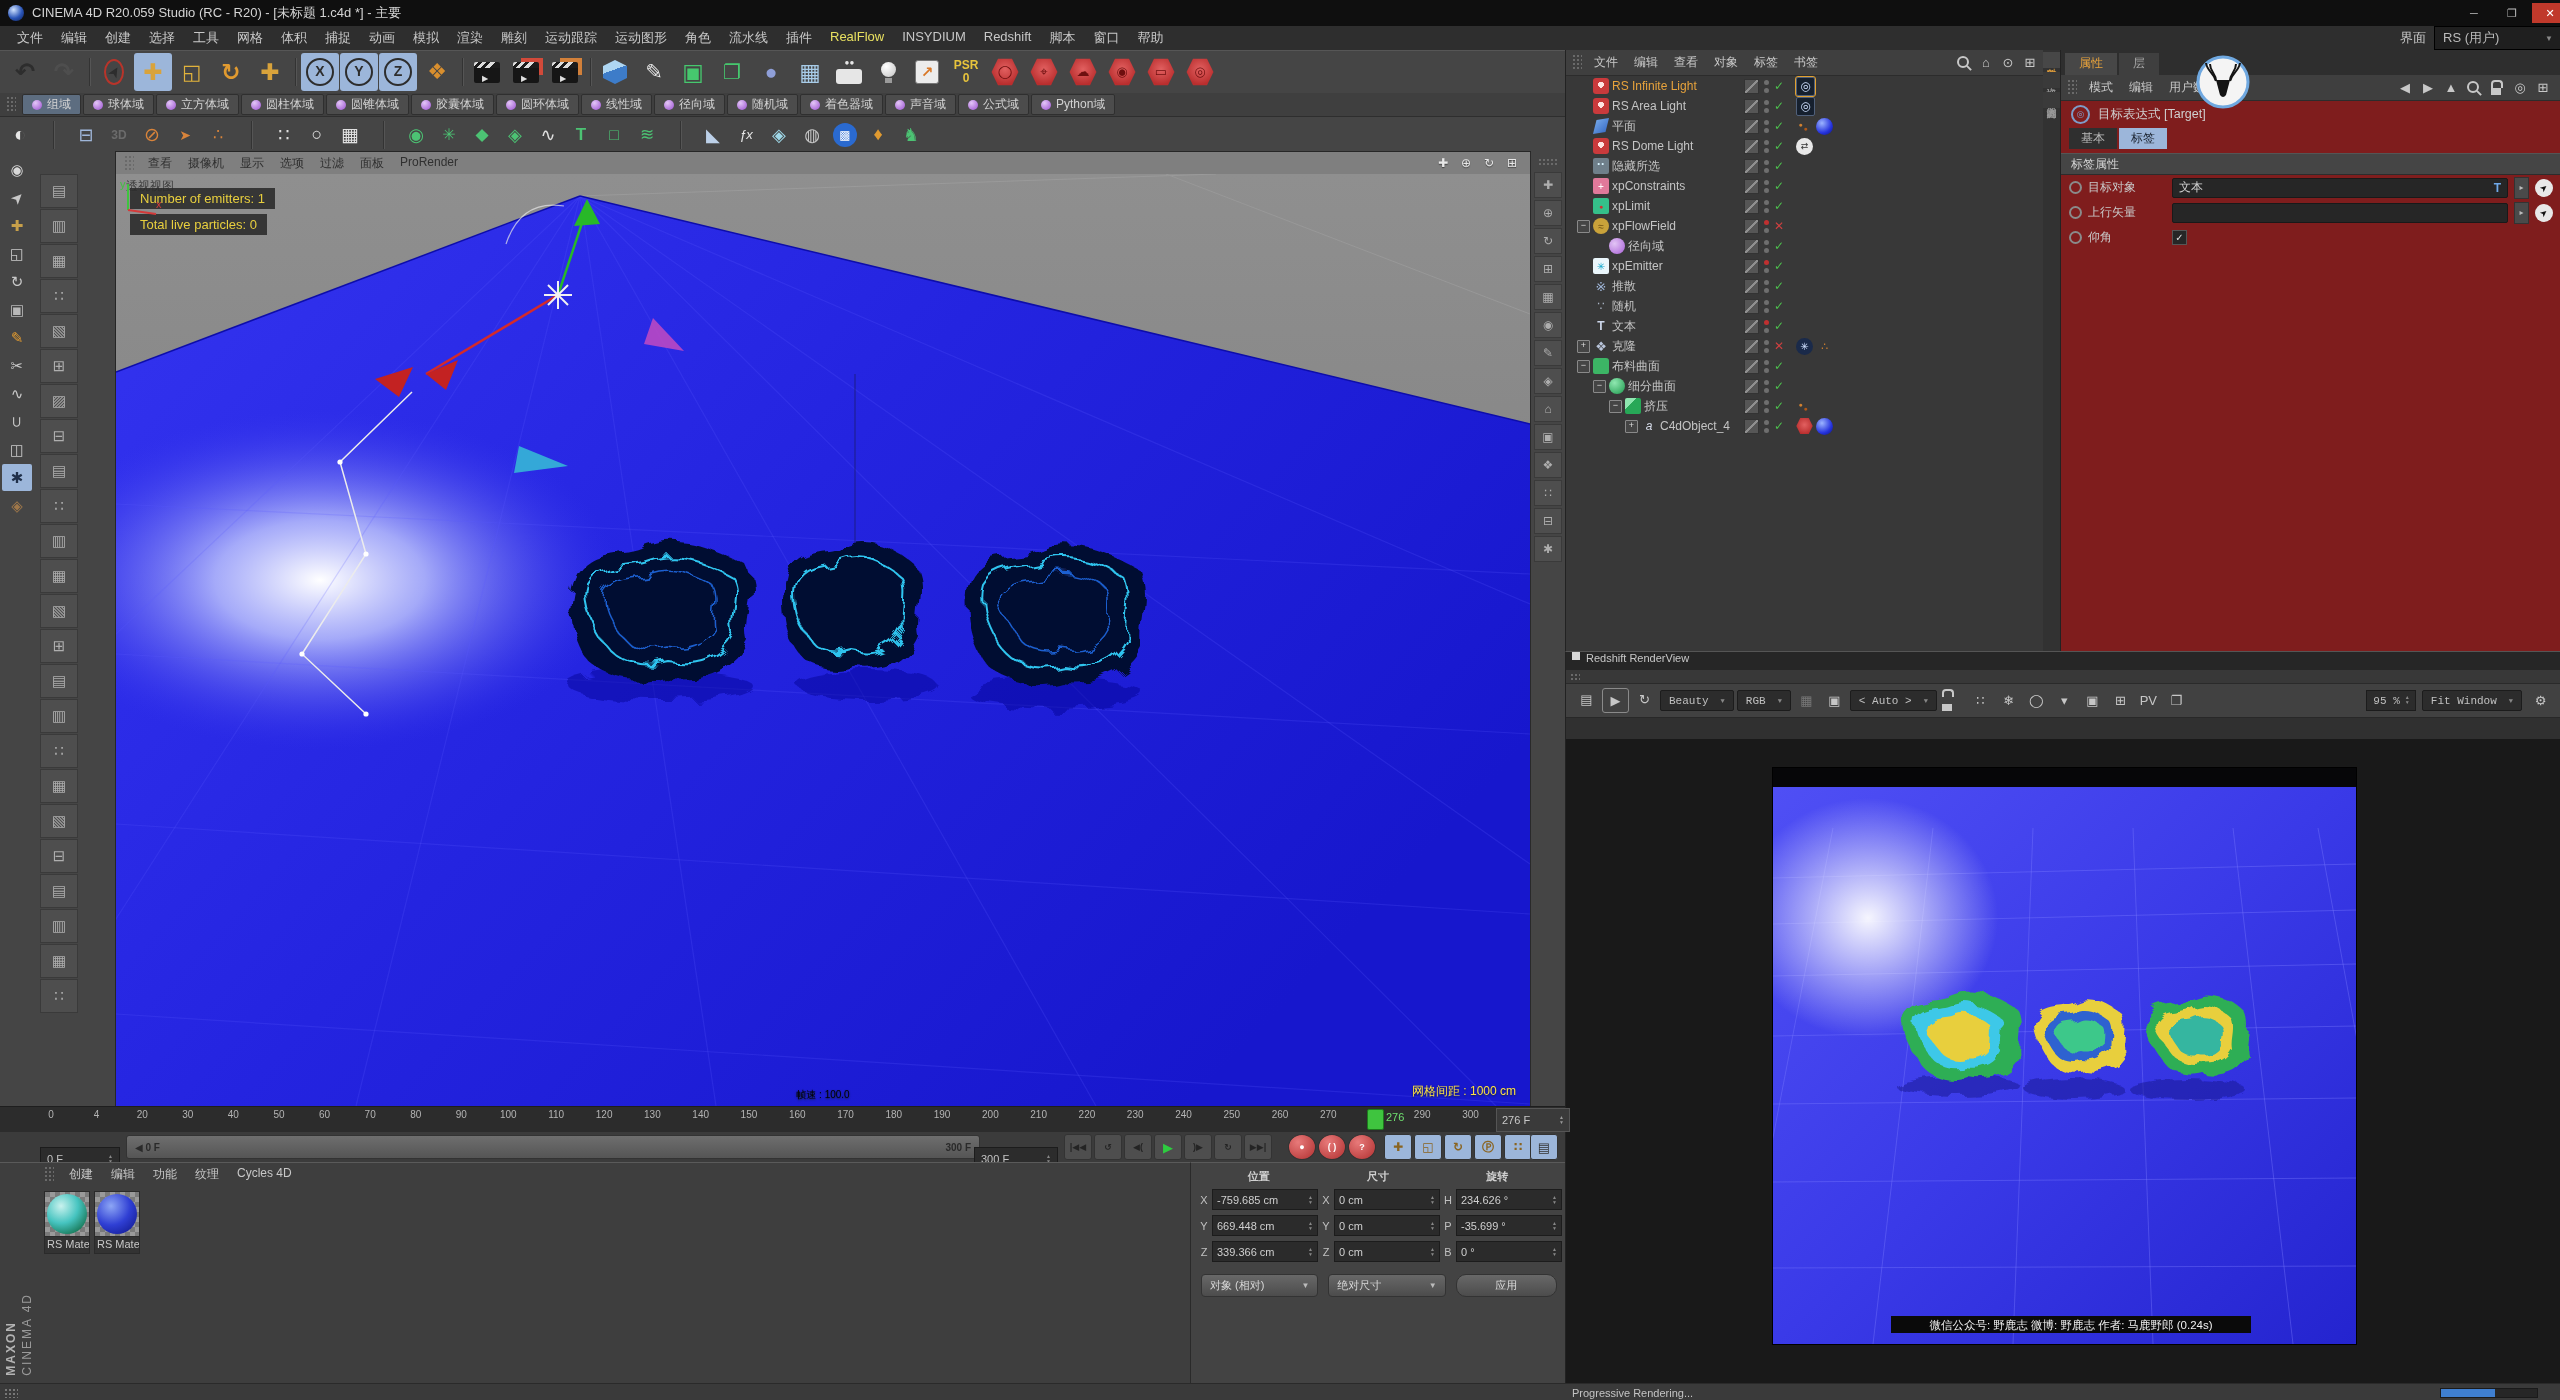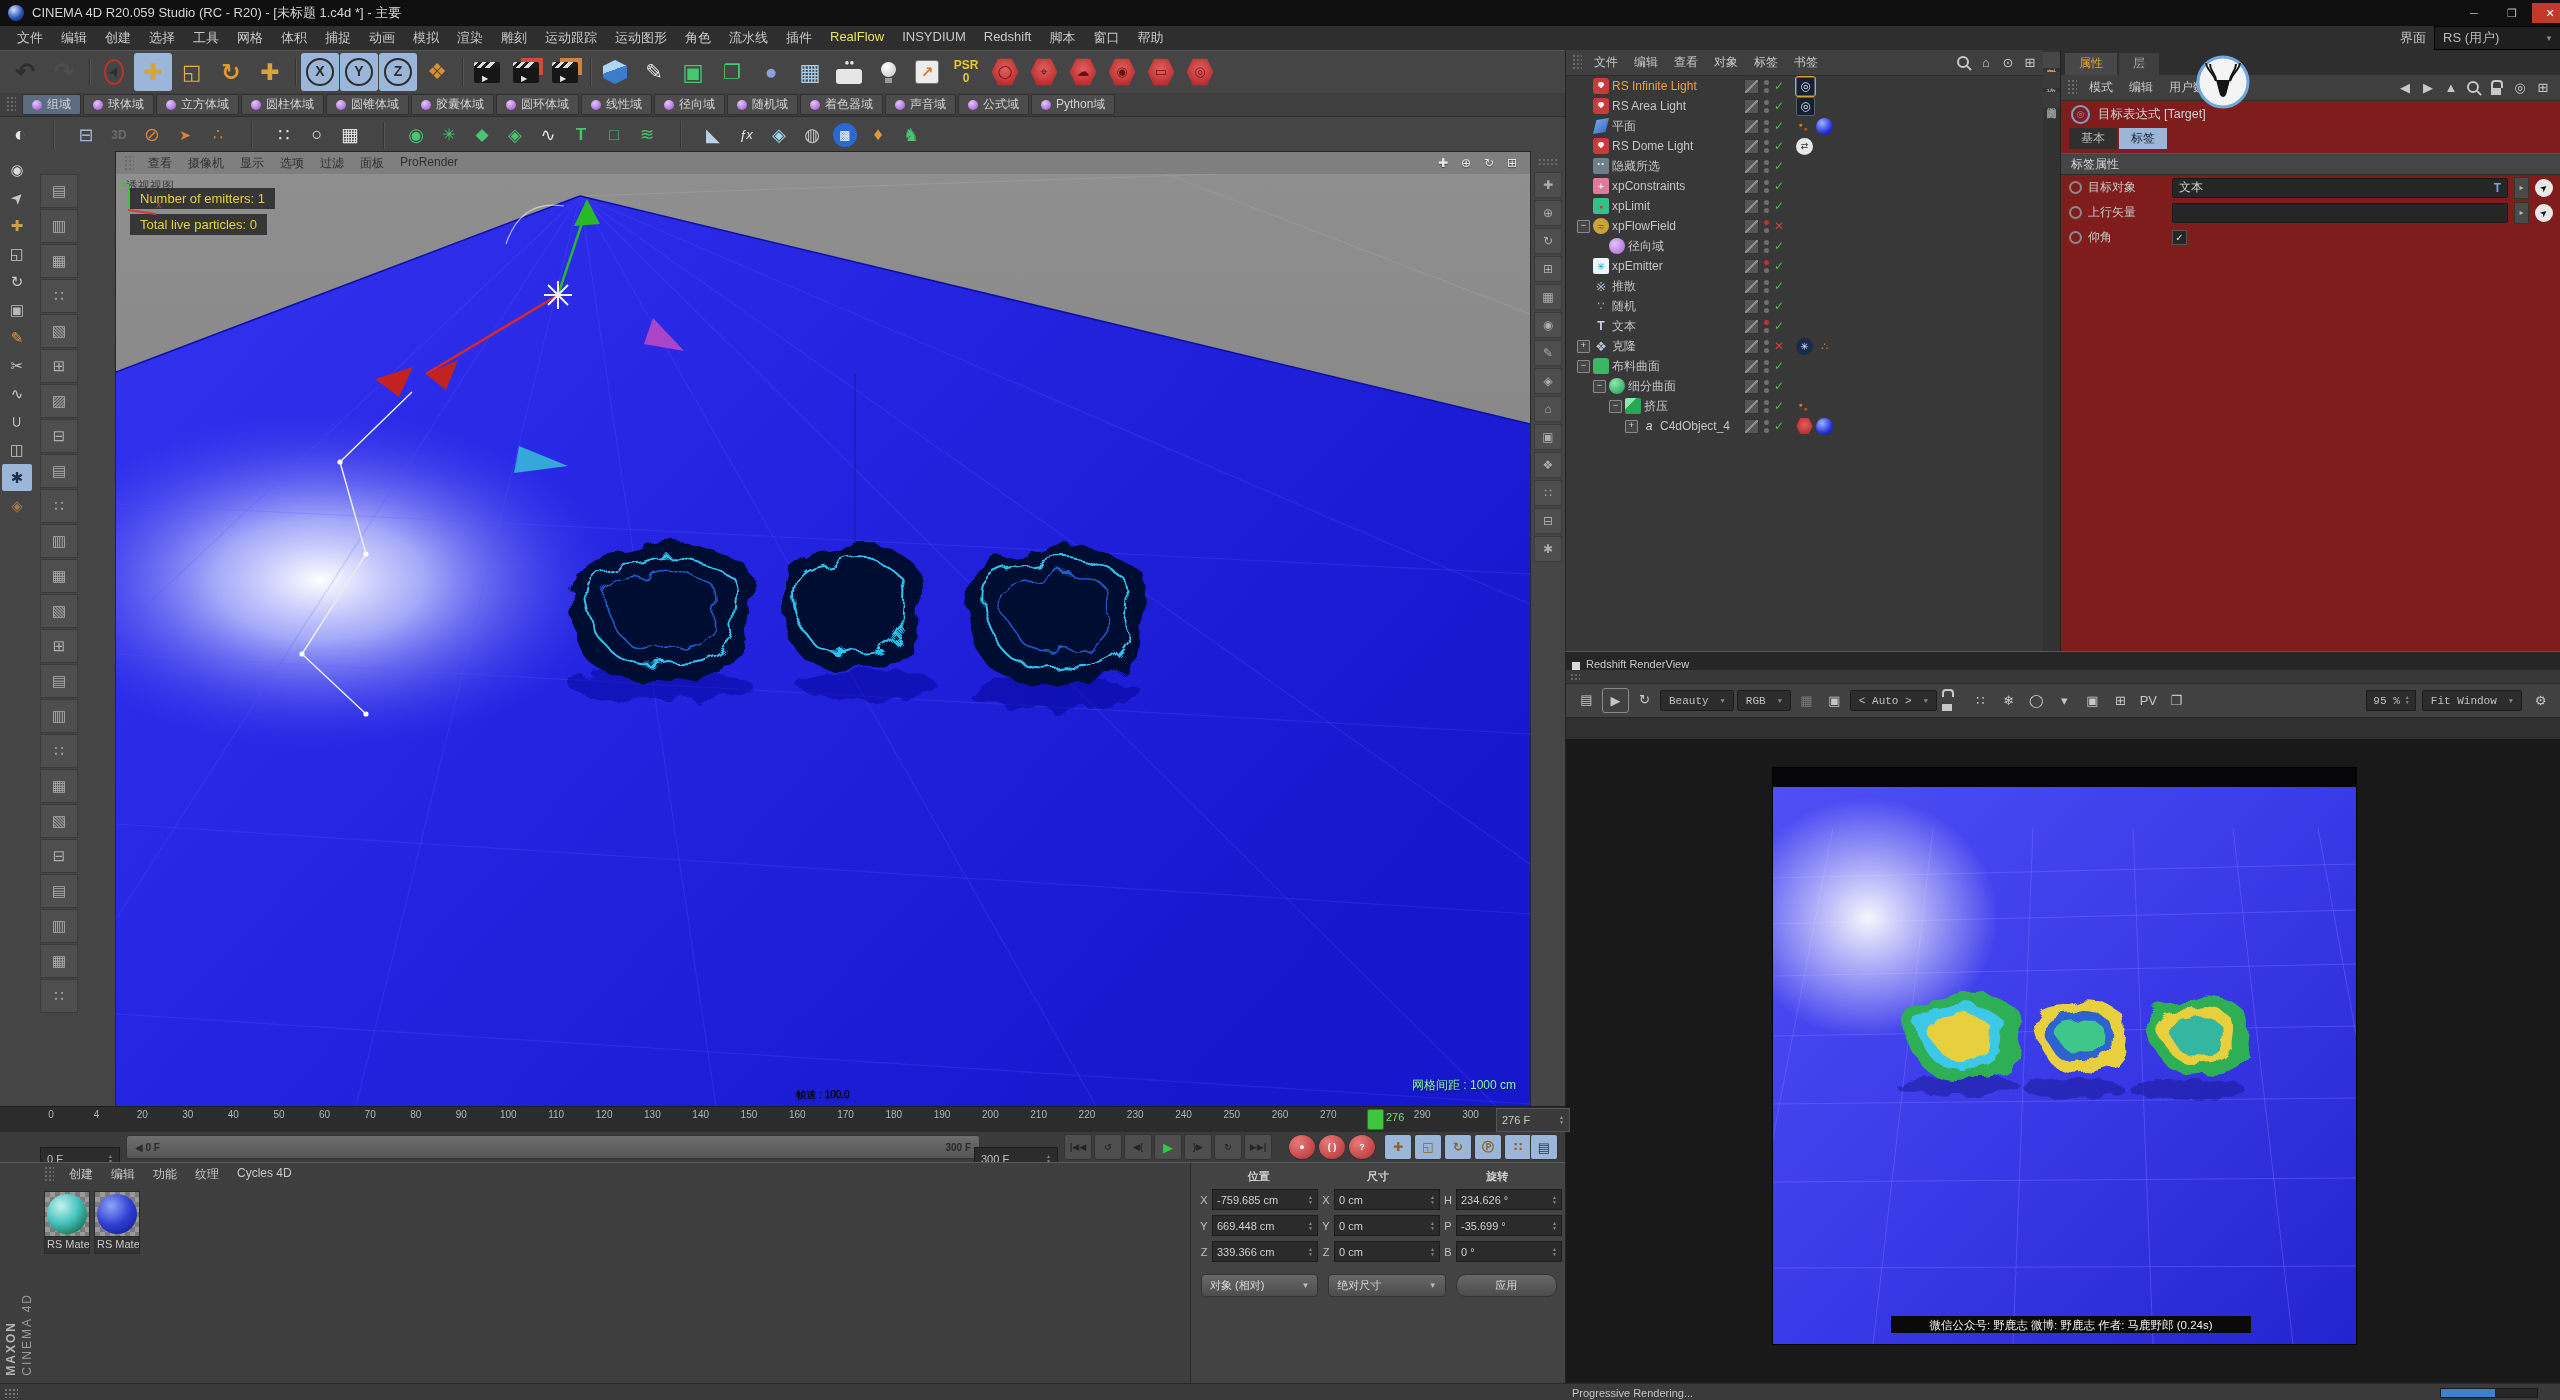--- a/index.html
+++ b/index.html
@@ -71,21 +71,21 @@
   .vpmenu{height:22px;background:#7f7f7f;display:flex;align-items:center;gap:2px;padding:0 8px;color:#303030;font-size:12px}
   .vpmenu .mitem{color:#303030;padding:2px 8px}
   .vpcorner{margin-left:auto;display:flex;gap:3px}
   .vpcorner .dicon{width:20px;height:18px;display:flex;align-items:center;justify-content:center;color:#e8e8e8;font-size:12px;text-shadow:0 1px 1px #444}
   #scene{position:relative;width:1414px;height:932px;overflow:hidden}
   #scene svg{position:absolute;inset:0}
   .vlabel{position:absolute;left:10px;top:4px;color:#3c3c3c;font-size:12px;text-shadow:0 1px 0 #949494}
   .emitterbox{position:absolute;left:14px;top:14px;display:flex;flex-direction:column;gap:5px}
   .emitterbox span{background:rgba(42,42,42,.88);color:#e8cf3e;padding:3px 10px;font-size:13px;width:max-content}
   .fpslabel{position:absolute;left:50%;bottom:4px;transform:translateX(-50%);color:#000000;font-size:10px;text-shadow:0 1px 2px #123}
-  .gridlabel{position:absolute;right:14px;bottom:12px;color:#86efac;font-size:12px;text-shadow:0 1px 2px #123}
+  .gridlabel{position:absolute;right:14px;bottom:6px;color:#fde047;font-size:12px;text-shadow:0 1px 2px #123}
   .axisind{position:absolute;left:26px;bottom:10px}
 
   
   #rightstrip{left:1530px;top:152px;width:34px;height:954px;background:#454545;border-left:1px solid #2a2a2a;display:flex;flex-direction:column;align-items:center;padding-top:6px;gap:2px}
   #rightstrip .dockb{width:26px;height:24px;font-size:12px}
 
   
   #objectmgr{left:1565px;top:50px;width:478px;height:601px;background:#383838;border-left:1px solid #222}
   .ommenu{height:25px;background:#3f3f3f;border-bottom:1px solid #2c2c2c;display:flex;align-items:center;padding:0 6px;font-size:12px}
   .ommenu .mitem{padding:2px 8px}
@@ -170,21 +170,21 @@
   .afield{flex:1;height:18px;background:#262626;border:1px solid #191919;border-radius:2px;display:flex;align-items:center;padding:0 6px;color:#d0d0d0}
   .afield .sfx{margin-left:auto;color:#6fa8e8;font-weight:bold}
   .abtn{width:13px;height:20px;background:#4a4a4a;border:1px solid #333;display:flex;align-items:center;justify-content:center;color:#bbb;font-size:8px;flex:none}
   .apick{width:18px;height:18px;border-radius:50%;background:#e8e8e8;display:flex;align-items:center;justify-content:center;flex:none}
   .apick::before{content:"➤";font-size:9px;color:#111;transform:rotate(-40deg)}
   .acheck{width:13px;height:13px;background:#262626;border:1px solid #555;display:flex;align-items:center;justify-content:center;color:#e0e0e0;font-size:10px;font-weight:bold}
   #deerlogo{left:2195px;top:54px}
 
   
   #renderview{left:1565px;top:651px;width:995px;height:732px;background:#303030;border-left:1px solid #222;border-top:1px solid #555}
-  .rvtitle{height:18px;background:#262626;display:flex;align-items:flex-end;gap:6px;padding:0 6px;font-size:11px;color:#c8c8c8}
+  .rvtitle{height:18px;background:#262626;display:flex;align-items:flex-start;gap:6px;padding:0 6px;font-size:11px;color:#c8c8c8}
   .rvsq{width:8px;height:8px;background:#d8d8d8;flex:none}
   .rvhandle{height:13px;background:#383838;border-bottom:1px solid #2a2a2a;display:flex;align-items:center;padding:0 4px}
   .rvmenu{height:23px;background:#3a3a3a;border-bottom:1px solid #2a2a2a;display:flex;align-items:center;padding:0 8px;gap:2px}
   .rvtools{height:33px;background:#414141;border-bottom:1px solid #282828;display:flex;align-items:center;gap:3px;padding:0 8px}
   .rvtool{width:25px;height:23px;display:flex;align-items:center;justify-content:center;color:#c6c6c6;font-size:13px;flex:none}
   .rvtool.playbtn{border:1px solid #8a8a8a;border-radius:3px}
   .rvtool.dim{opacity:.4}
   .rvsel{height:19px;background:#2c2c2c;border:1px solid #1c1c1c;border-radius:2px;color:#c0c0c0;padding:0 8px;display:flex;align-items:center;font-size:11px;font-family:"Liberation Mono","DejaVu Sans Mono",monospace}
   .rvsel::after{content:"▼";font-size:7px;color:#888;margin-left:12px}
   .rvspin{height:19px;background:#2c2c2c;border:1px solid #1c1c1c;color:#c0c0c0;padding:0 6px;display:flex;align-items:center;font-size:11px;font-family:"Liberation Mono","DejaVu Sans Mono",monospace}

